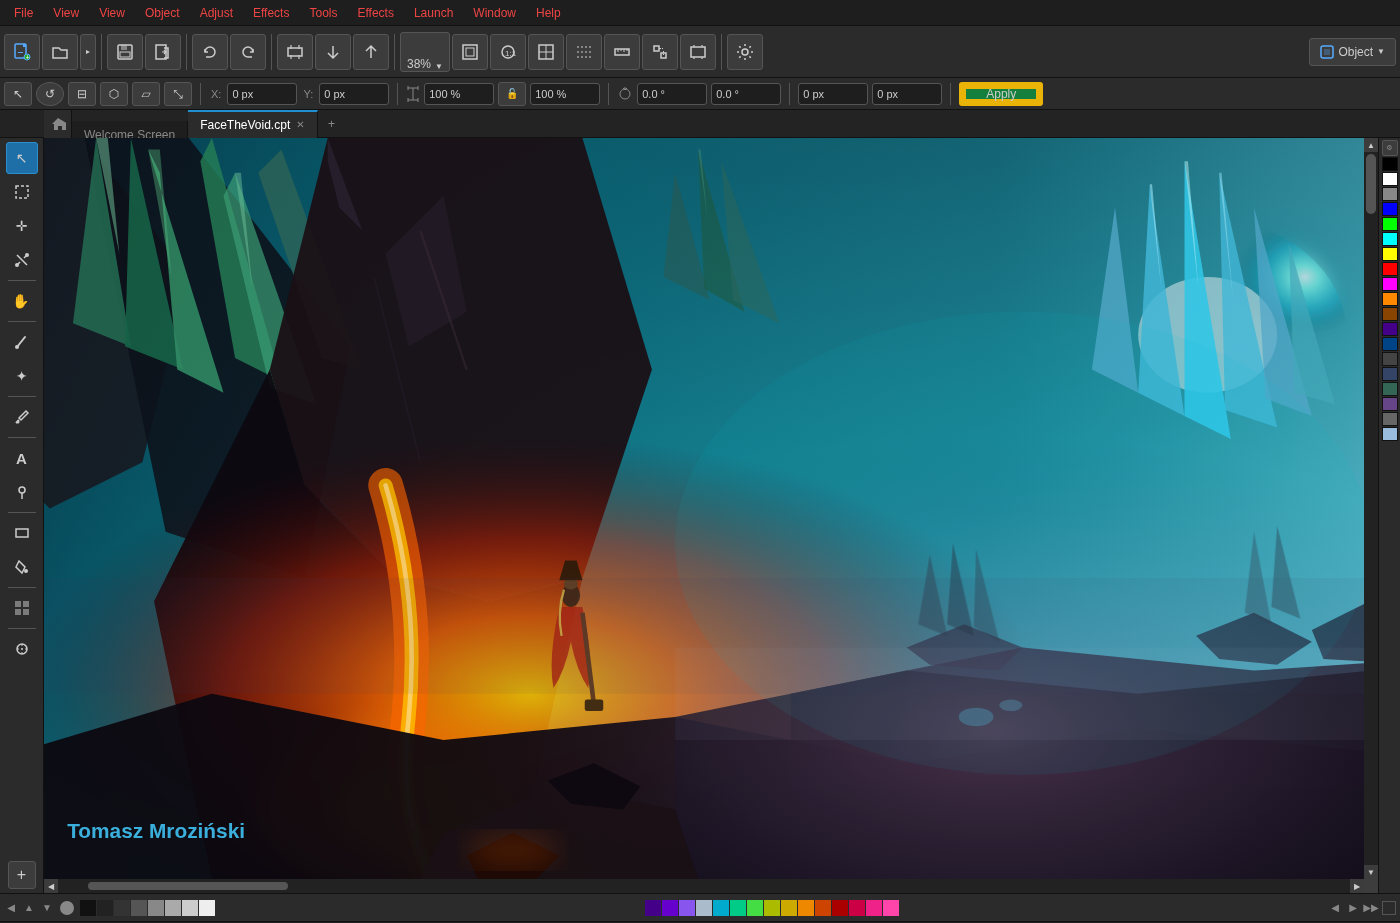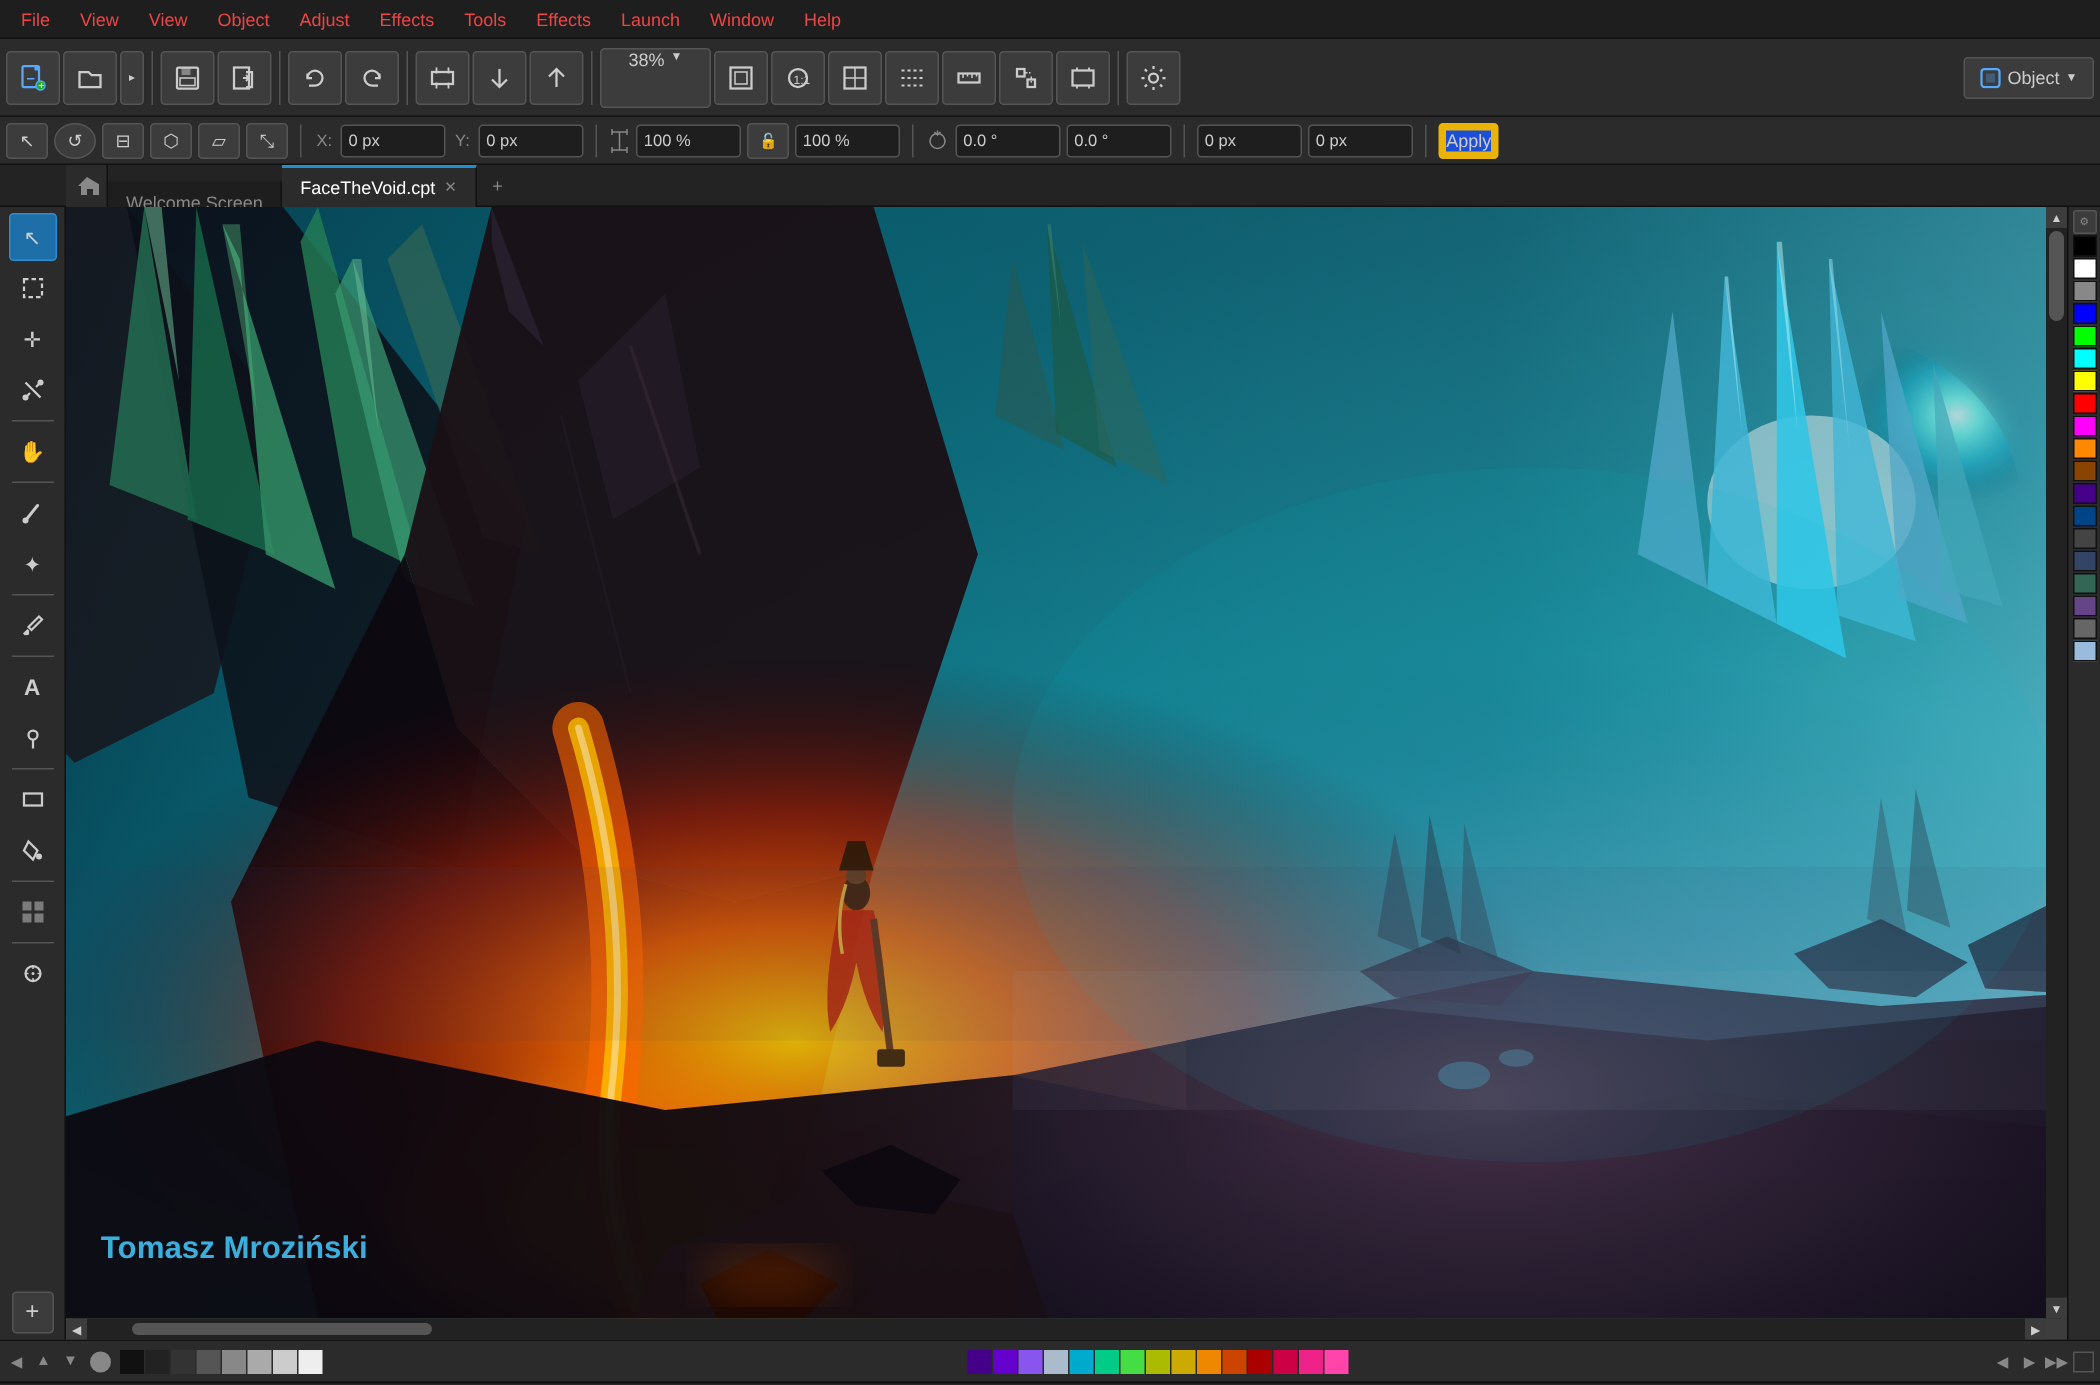--- a/index.html
+++ b/index.html
@@ -6,30 +6,30 @@
     body { width: 1400px; height: 923px; background: #2b2b2b; font-family: 'Segoe UI', Arial, sans-serif; font-size: 12px; color: #ccc; overflow: hidden; }
 
     
     #menubar { display: flex; align-items: center; background: #1e1e1e; height: 26px; padding: 0 4px; border-bottom: 1px solid #111; }
     .menu-item { padding: 2px 10px; color: #ef4444; cursor: pointer; font-size: 12px; }
 
     
     #toolbar1 { display: flex; align-items: center; background: #2b2b2b; height: 52px; border-bottom: 1px solid #111; padding: 0 4px; gap: 2px; }
     .tb-btn { width: 36px; height: 36px; background: #3c3c3c; border: 1px solid #555; border-radius: 3px; display: flex; align-items: center; justify-content: center; cursor: pointer; color: #ccc; font-size: 14px; }
     .tb-separator { width: 1px; height: 36px; background: #555; margin: 0 3px; }
-    .tb-dropdown { display: flex; align-items: flex-start; background: #3c3c3c; border: 1px solid #555; border-radius: 3px; height: 40px; padding: 0 18px; cursor: pointer; gap: 4px; font-size: 12px; color: #ccc; }
+    .tb-dropdown { display: flex; align-items: flex-end; background: #3c3c3c; border: 1px solid #555; border-radius: 3px; height: 40px; padding: 0 6px; cursor: pointer; gap: 4px; font-size: 12px; color: #ccc; }
     .tb-launch { display: flex; align-items: center; background: #3c3c3c; border: 1px solid #555; border-radius: 3px; height: 28px; padding: 0 10px; cursor: pointer; gap: 4px; font-size: 12px; color: #ccc; margin-left: auto; }
 
     
     #toolbar2 { display: flex; align-items: center; background: #2b2b2b; height: 32px; border-bottom: 1px solid #111; padding: 0 4px; gap: 4px; }
     .tb2-btn { width: 28px; height: 24px; background: #3c3c3c; border: 1px solid #555; border-radius: 3px; display: flex; align-items: center; justify-content: center; cursor: pointer; color: #ccc; font-size: 12px; }
     .tb2-field { display: flex; align-items: center; background: #1e1e1e; border: 1px solid #555; border-radius: 3px; height: 22px; padding: 0 4px; color: #ccc; font-size: 11px; width: 70px; }
     .tb2-label { color: #888; font-size: 11px; margin: 0 2px; }
     .tb2-separator { width: 1px; height: 22px; background: #555; margin: 0 4px; }
-    .apply-btn { background: #1d4ed8; border: 5px solid #eab308; border-radius: 3px; height: 24px; padding: 0 0; cursor: pointer; color: #ccc; font-size: 12px; display: flex; align-items: center; }
+    .apply-btn { background: #15803d; border: 7px solid #eab308; border-radius: 3px; height: 24px; padding: 0 20px; cursor: pointer; color: #ccc; font-size: 12px; display: flex; align-items: center; }
 
     
     #main { display: flex; height: calc(923px - 26px - 52px - 32px - 30px - 28px); }
 
     
     #toolbox { width: 44px; background: #2b2b2b; border-right: 1px solid #111; display: flex; flex-direction: column; align-items: center; padding: 4px 0; gap: 2px; overflow: hidden; }
     .tool-btn { width: 32px; height: 32px; background: transparent; border: 1px solid transparent; border-radius: 3px; display: flex; align-items: center; justify-content: center; cursor: pointer; color: #ccc; font-size: 14px; }
     .tool-btn.active { background: #1e6fa8; border-color: #2a8fd0; }
     .tool-separator { width: 28px; height: 1px; background: #555; margin: 2px 0; }
     .tool-add-btn { width: 28px; height: 28px; background: #3c3c3c; border: 1px solid #555; border-radius: 3px; display: flex; align-items: center; justify-content: center; cursor: pointer; color: #ccc; font-size: 16px; margin-top: auto; }

